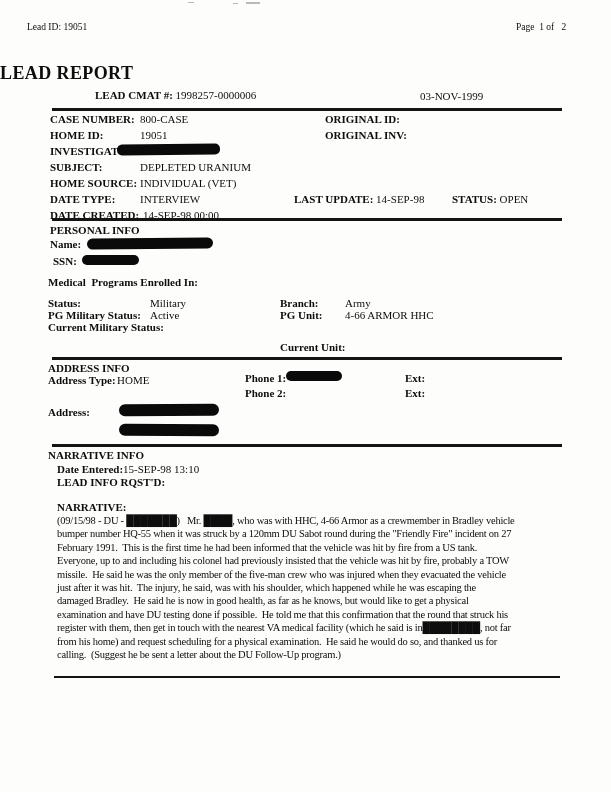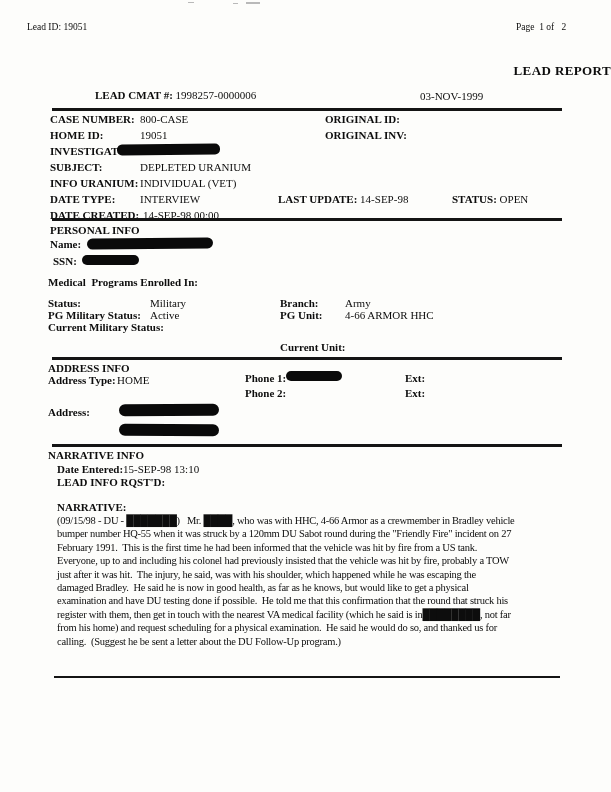--- a/index.html
+++ b/index.html
@@ -5,22 +5,22 @@
   html,body { margin:0; padding:0; background:#ffffff; }
   .page {
     position:relative; width:611px; height:792px;
     background:#fdfdfb; overflow:hidden;
     font-family:"Liberation Serif", serif; color:#0d0d0d;
   }
   .t  { position:absolute; white-space:pre; font-size:11px; line-height:13px; }
   .b  { font-weight:bold; }
   .sm { font-size:9.5px; }
   .title {
-    position:absolute; left:0; top:63px; width:611px; text-align:right;
-    font-size:13px; font-weight:bold; letter-spacing:.4px;
+    position:absolute; left:0; top:63px; width:611px; text-align:left;
+    font-size:18px; font-weight:bold; letter-spacing:.4px;
   }
   .rule { position:absolute; left:52px; width:510px; height:3px; background:#141414; }
   .bar  { position:absolute; background:#0a0a0a; border-radius:5px; }
   .nline { white-space:pre; }
   #narrative-lines {
     position:absolute; left:57px; top:514px; width:510px;
     font-size:10.5px; line-height:13.4px; letter-spacing:-0.25px;
   }
   .artifact { position:absolute; background:#b9b9b9; }
 </style>
@@ -52,26 +52,26 @@
   <div class="t" style="left:140px; top:129px;">19051</div>
   <div class="t b" style="left:325px; top:129px;">ORIGINAL INV:</div>
   <div class="t" style="left:418px; top:129px;"></div>
 
   <div class="t b" style="left:50px; top:145px;">INVESTIGATOR:</div>
   <div class="bar" style="left:117px; top:144px; width:103px; height:11px; transform:rotate(-0.5deg);"></div>
 
   <div class="t b" style="left:50px; top:161px;">SUBJECT:</div>
   <div class="t" style="left:140px; top:161px;">DEPLETED URANIUM</div>
 
-  <div class="t b" style="left:50px; top:177px;">INFO URANIUM:</div>
+  <div class="t b" style="left:50px; top:177px;">HOME SOURCE:</div>
   <div class="t" style="left:140px; top:177px;">INDIVIDUAL (VET)</div>
 
   <div class="t b" style="left:50px; top:193px;">DATE TYPE:</div>
   <div class="t" style="left:140px; top:193px;">INTERVIEW</div>
-  <div class="t" style="left:278px; top:193px;"><span class="b">LAST UPDATE:</span><span> </span><span>14-SEP-98</span></div>
+  <div class="t" style="left:294px; top:193px;"><span class="b">LAST UPDATE:</span><span> </span><span>14-SEP-98</span></div>
   <div class="t" style="left:452px; top:193px;"><span class="b">STATUS:</span><span> </span><span>OPEN</span></div>
 
   <div class="t b" style="left:50px; top:209px;">DATE CREATED:</div>
   <div class="t" style="left:143px; top:209px;">14-SEP-98 00:00</div>
 
   <div class="rule" style="top:218px;"></div>
 
   <div class="t b" style="left:50px; top:224px;">PERSONAL INFO</div>
 
   <div class="t b" style="left:50px; top:238px;">Name:</div>
@@ -125,20 +125,21 @@
   <div class="t" style="left:57px; top:463px;"><span class="b">Date Entered:</span><span>15-SEP-98 13:10</span></div>
   <div class="t b" style="left:57px; top:476px;">LEAD INFO RQST'D:</div>
 
   <div class="t b" style="left:57px; top:501px;">NARRATIVE:</div>
 
   <div id="narrative-lines">
       <div class="nline">(09/15/98 - DU - ███████)   Mr. ████, who was with HHC, 4-66 Armor as a crewmember in Bradley vehicle</div>
       <div class="nline">bumper number HQ-55 when it was struck by a 120mm DU Sabot round during the "Friendly Fire" incident on 27</div>
       <div class="nline">February 1991.  This is the first time he had been informed that the vehicle was hit by fire from a US tank.</div>
       <div class="nline">Everyone, up to and including his colonel had previously insisted that the vehicle was hit by fire, probably a TOW</div>
+      <div class="nline">missile.  He said he was the only member of the five-man crew who was injured when they evacuated the vehicle</div>
       <div class="nline">just after it was hit.  The injury, he said, was with his shoulder, which happened while he was escaping the</div>
       <div class="nline">damaged Bradley.  He said he is now in good health, as far as he knows, but would like to get a physical</div>
       <div class="nline">examination and have DU testing done if possible.  He told me that this confirmation that the round that struck his</div>
       <div class="nline">register with them, then get in touch with the nearest VA medical facility (which he said is in████████, not far</div>
       <div class="nline">from his home) and request scheduling for a physical examination.  He said he would do so, and thanked us for</div>
       <div class="nline">calling.  (Suggest he be sent a letter about the DU Follow-Up program.)</div>
     </div>
 
   <div class="rule" style="top:676px; left:54px; width:506px; height:2px;"></div>
 

